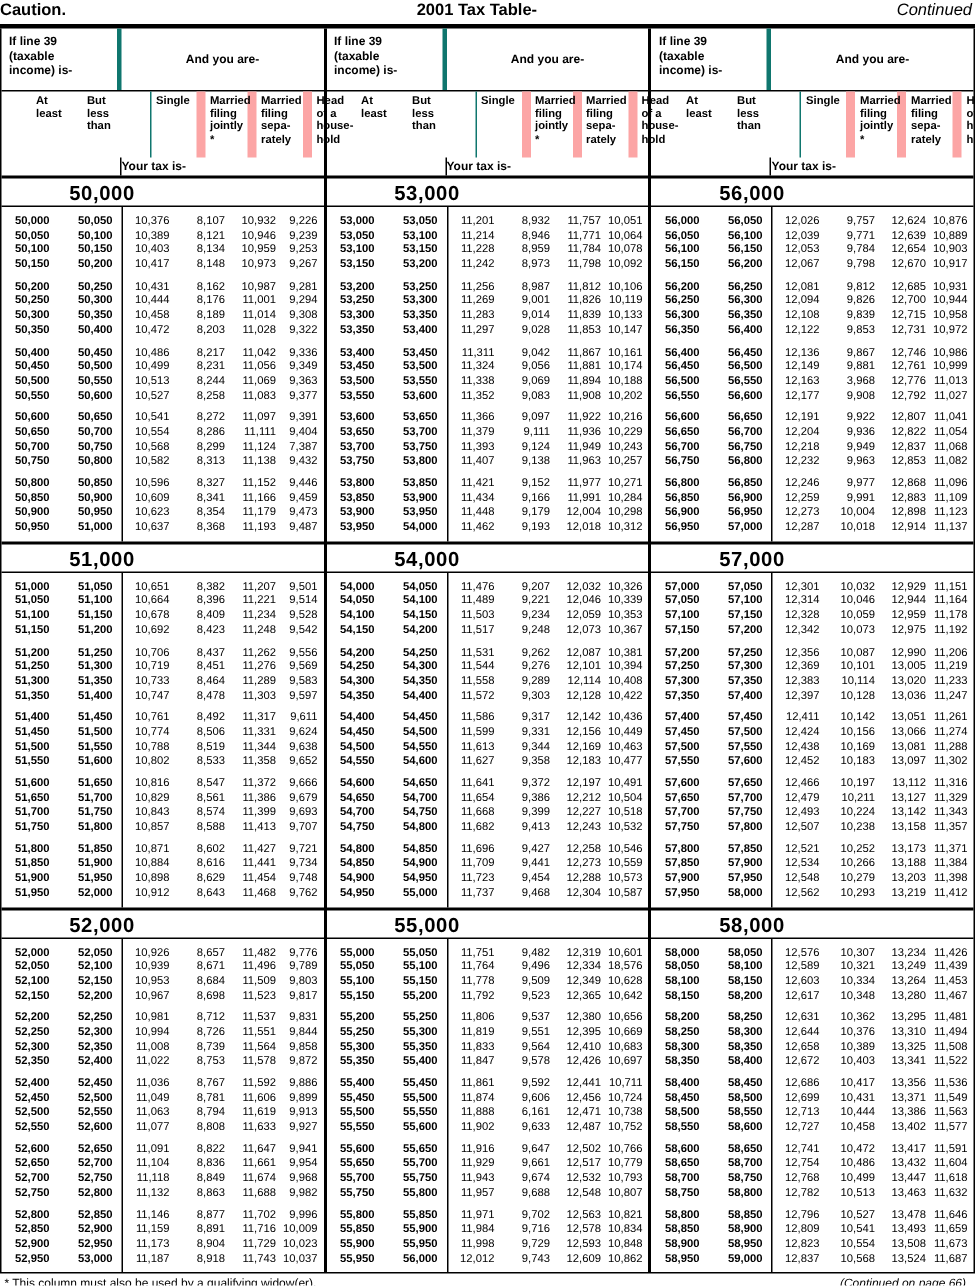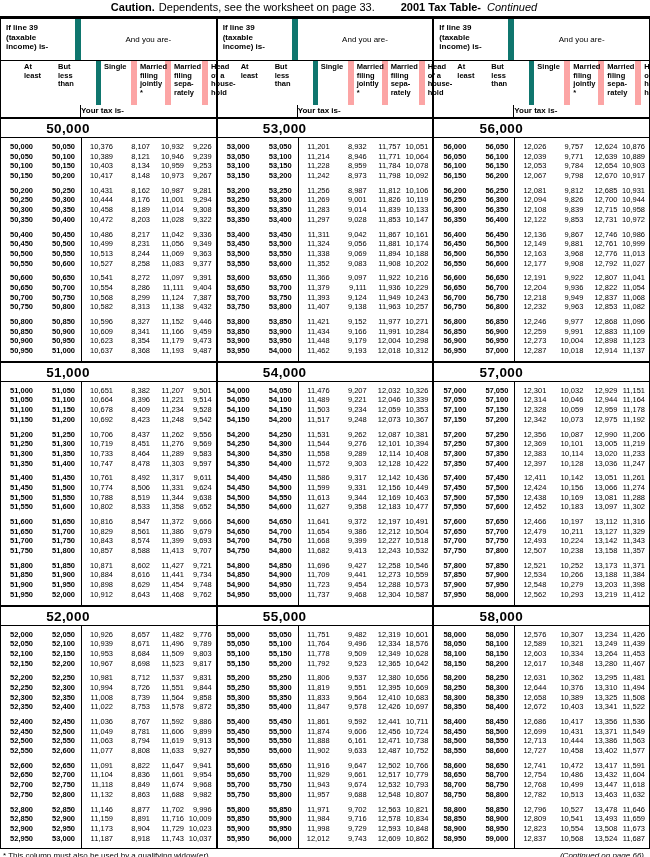--- a/index.html
+++ b/index.html
@@ -1,41 +1,41 @@
 <!DOCTYPE html>
 <html><head>
 <meta charset="utf-8">
 <style>
   html,body{margin:0;padding:0;}
   body{
     width:650px;height:857px;background:#fff;color:#000;
     font-family:"Liberation Sans",sans-serif;overflow:hidden;
   }
   
-  .caption{display:flex;justify-content:center;align-items:baseline;
+  .caption{display:flex;justify-content:space-between;align-items:baseline;
     font-size:11px;padding:1px 2px 1px 0;height:14px;line-height:13px;}
   .caption .caut{font-weight:bold;}
   .caption .cauttext{margin-left:4px;margin-right:26px;}
   .caption .title{font-weight:bold;margin-right:6px;}
   .caption .cont{font-style:italic;}
   .page-rule{height:3px;background:#000;}
 
   
   #panels{display:flex;align-items:stretch;border-left:1px solid #000;border-right:1px solid #000;}
   .panel{flex:1 1 0;min-width:0;}
   .panel + .panel{border-left:2px solid #000;}
 
   
   .ph-r1{display:grid;grid-template-columns:80px 1fr;border-bottom:1px solid #000;height:41px;}
   .ph-income{font-weight:bold;font-size:8px;line-height:9.5px;white-space:pre-line;
-    padding:4px 0 0 5px;border-right:6px solid #0f766e;}
-  .ph-andyou{font-weight:normal;font-size:8px;display:flex;align-items:center;justify-content:center;}
+    padding:4px 0 0 5px;border-right:3px solid #0f766e;}
+  .ph-andyou{font-weight:bold;font-size:8px;display:flex;align-items:center;justify-content:center;}
   .ph-r2{display:grid;grid-template-columns:34px 46px 36px 34px 37px 1fr;height:44px;margin-left:20px;}
   .ph-col{font-size:7.5px;line-height:8.5px;font-weight:bold;white-space:pre-line;padding:2px 0 0 3px;}
-  .ph-col.c1{border-right:5px solid #0f766e;}
+  .ph-col.c1{border-right:1px solid #0f766e;}
   .ph-col.c2,.ph-col.c3,.ph-col.c4{border-right:6px solid #fca5a5;}
   .ph-r3{display:grid;grid-template-columns:80px 1fr;height:12px;}
   .ph-spacer{border-right:1px solid #000;}
   .ph-yourtax{font-weight:bold;font-size:8px;padding-top:1px;}
 
   
   .sec-band{border-top:2px solid #000;border-bottom:1px solid #000;padding:2px 0 1px 28px;}
   .sec-title{font-weight:bold;font-size:13.5px;letter-spacing:.4px;width:78px;text-align:center;}
 
   
@@ -55,21 +55,20 @@
   
   .footer{display:flex;justify-content:space-between;align-items:baseline;
     border-top:1px solid #000;font-size:8px;padding:2px 6px 3px 3px;}
   .footer-cont{font-style:italic;}
 </style>
 </head>
 <body>
 
 <div class="caption">
   <span class="caut">Caution.</span>
-  <span class="cauttext">Dependents, see the worksheet on page 33.</span>
   <span class="title">2001 Tax Table-</span>
   <span class="cont">Continued</span>
 </div>
 <div class="page-rule"></div>
 
 <div id="panels">
     <div class="panel">
       <div class="ph-r1">
         <div class="ph-income">If line 39
 (taxable

